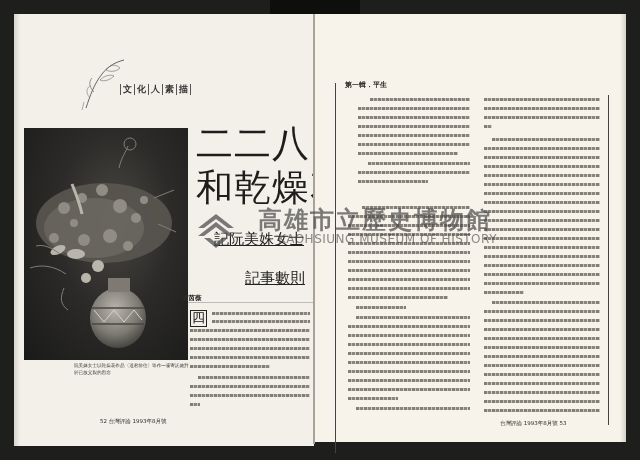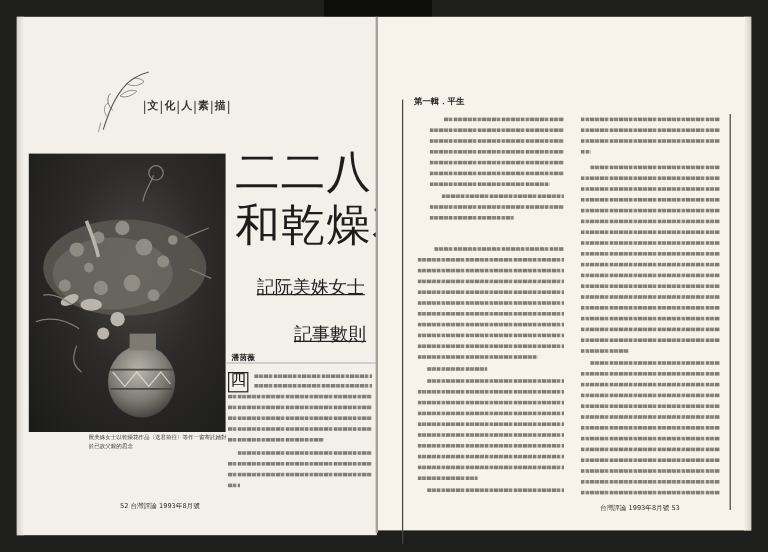--- a/index.html
+++ b/index.html
@@ -28,21 +28,21 @@
   .caption { position: absolute; left: 74px; top: 362px; width: 116px; font-family: "DejaVu Sans", sans-serif; font-size: 4.6px; line-height: 7px; color: #3a3835; }
 
   
   .title-block { position: absolute; left: 196px; top: 122px; }
   .title-line { font-family: "DejaVu Serif", serif; font-size: 37px; line-height: 44px; color: #1e1d1b; letter-spacing: 1px; white-space: nowrap; }
   .subtitle-line { font-family: "DejaVu Sans", sans-serif; font-size: 15px; line-height: 20px; color: #222; position:absolute; white-space: nowrap; text-decoration: underline; }
   .sub1 { left: 214px; top: 229px; }
   .sub2 { left: 245px; top: 268px; }
 
   
-  .author { position:absolute; left: 193px; top: 294px; font-family:"DejaVu Sans", sans-serif; font-size: 6.5px; font-weight:bold; color:#2a2a2a; }
+  .author { position:absolute; left: 182px; top: 294px; font-family:"DejaVu Sans", sans-serif; font-size: 6.5px; font-weight:bold; color:#2a2a2a; }
   .author-rule { position:absolute; left: 188px; top: 302px; width: 128px; height: 1px; background:#bbb; }
   .dropcap { position:absolute; left: 190px; top: 310px; width: 17px; height: 17px; border:1.5px solid #222; font-family:"DejaVu Serif", serif; font-size: 13px; line-height: 13px; text-align:center; color:#111; }
 
   
   .txt { position:absolute; height: 3px; background: repeating-linear-gradient(90deg, #6c6963 0 3px, #bcb8ae 3px 4px, #77736c 4px 7px, #cfcbc1 7px 8px); opacity: 0.85; }
 
   
   .sec-head { position:absolute; left: 345px; top: 80px; font-family:"DejaVu Sans", sans-serif; font-size: 7px; font-weight: bold; color:#2a2a28; }
   .col-rule-r { position:absolute; left: 335px; top: 83px; width:1px; height: 370px; background:#444; }
   .right-end-rule { position:absolute; left: 608px; top: 95px; width:1px; height: 330px; background:#444; }
@@ -232,13 +232,22 @@
   <div class="txt" style="left:484px;top:355px;width:116px"></div>
   <div class="txt" style="left:484px;top:364px;width:116px"></div>
   <div class="txt" style="left:484px;top:373px;width:116px"></div>
   <div class="txt" style="left:484px;top:382px;width:116px"></div>
   <div class="txt" style="left:484px;top:391px;width:116px"></div>
   <div class="txt" style="left:484px;top:400px;width:116px"></div>
   <div class="txt" style="left:484px;top:409px;width:116px"></div>
 
   <div class="folio folio-right">台灣評論  1993年8月號  53</div>
 
+  <div class="wm">
+    <svg class="wm-logo" viewBox="0 0 40 40">
+      <path d="M2 18 L20 4 L38 18 L32 18 L20 9 L8 18 Z" fill="rgba(80,80,80,0.75)"></path>
+      <path d="M2 26 L20 12 L38 26 L32 26 L20 17 L8 26 Z" fill="rgba(80,80,80,0.75)"></path>
+      <path d="M8 28 L20 38 L32 28 L26 28 L20 33 L14 28 Z" fill="rgba(80,80,80,0.75)"></path>
+    </svg>
+    <div class="wm-cn">高雄市立歷史博物館</div>
+    <div class="wm-en">KAOHSIUNG MUSEUM OF HISTORY</div>
+  </div>
 </div>
 
 </body></html>

